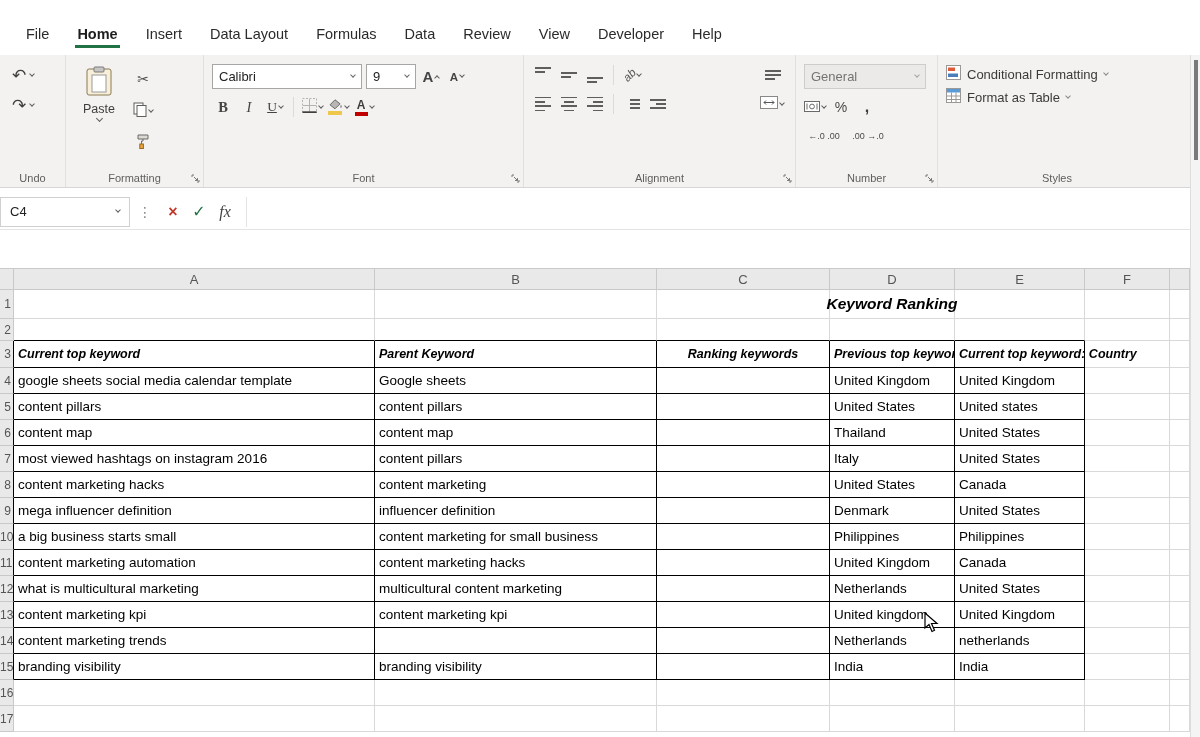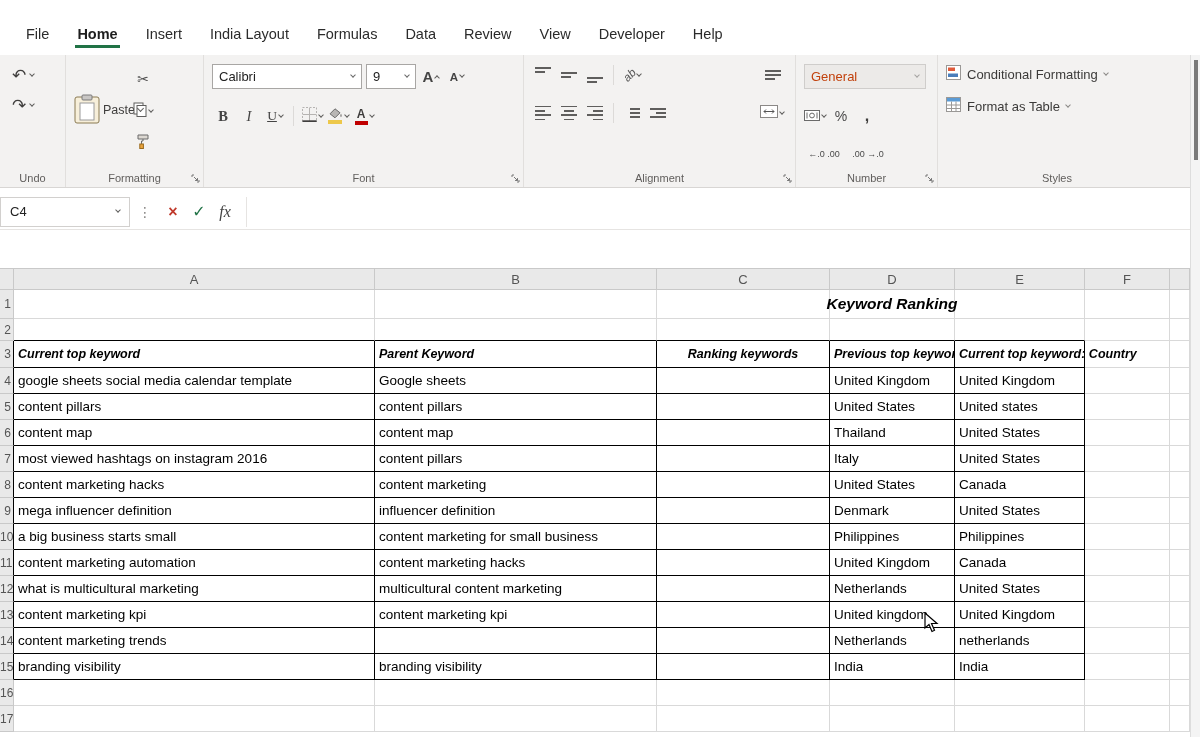--- a/index.html
+++ b/index.html
@@ -20,37 +20,37 @@
   .rgroup{position:relative;border-right:1px solid #e1dfdd;padding:9px 8px 18px 8px;}
   .glabel{position:absolute;bottom:3px;left:0;right:0;text-align:center;font-size:11px;color:#605e5c;white-space:nowrap;}
   .launcher{position:absolute;right:2px;bottom:3px;width:12px;height:12px;display:flex;align-items:center;justify-content:center;}
   .chev{width:5px;height:5px;border-right:1.4px solid #5f5e5d;border-bottom:1.4px solid #5f5e5d;
     transform:rotate(45deg);display:inline-block;margin-top:-3px;flex:none;}
   .chev.sm{width:4px;height:4px;}
   .chev.up{transform:rotate(225deg);margin-top:2px;}
   .minisep{width:1px;height:20px;background:#dcdad8;margin:0 3px;flex:none;}
   .sbtn{display:inline-flex;align-items:center;justify-content:center;gap:2px;min-width:22px;height:22px;color:#444;flex:none;}
   .frow{display:flex;align-items:center;gap:4px;}
-  .vstack2{display:flex;flex-direction:column;gap:16px;}
+  .vstack2{display:flex;flex-direction:column;gap:7px;}
 
   .ubtn{font-size:17px;color:#3f3e3d;display:flex;align-items:center;gap:4px;line-height:1;}
   .g-undo .vstack2{gap:13px;padding:3px 2px 0 4px;}
 
   .hstack{display:flex;gap:8px;}
-  .paste-btn{display:flex;flex-direction:row;align-items:center;gap:3px;width:50px;padding-top:2px;font-size:12.5px;color:#3f3e3d;}
+  .paste-btn{display:flex;flex-direction:column;align-items:center;gap:3px;width:50px;padding-top:2px;font-size:12.5px;color:#3f3e3d;}
   .vstack3{display:flex;flex-direction:column;gap:10px;padding-top:4px;}
   .gi15{font-size:14px;line-height:1;color:#4a4a4a;}
 
   .combo{height:25px;background:#fff;border:1px solid #a8a6a4;display:flex;align-items:center;
     justify-content:space-between;padding:0 6px;font-size:13px;color:#222;flex:none;}
   .combo .chev{border-color:#6a6a6a;}
   .combo.main{width:150px;}
   .combo.size{width:50px;}
   .combo.number{width:122px;background:#eceae8;border-color:#cfcdcb;}
-  .muted{color:#c2410c;}
+  .muted{color:#737373;}
   .ic-b{font-weight:800;font-size:14.5px;font-family:"Liberation Serif",serif;}
   .ic-i{font-style:italic;font-size:14.5px;font-family:"Liberation Serif",serif;}
   .ic-u{font-size:13.5px;text-decoration:underline;font-family:"Liberation Serif",serif;}
   .bigA{font-size:15px;font-weight:600;}
   .smallA{font-size:11.5px;font-weight:600;}
   .fcA{font-size:12px;font-weight:700;color:#3f3e3d;line-height:1;display:block;text-align:center;}
   .fcbar{display:block;width:13px;height:3.5px;background:#c00000;margin-top:1.5px;}
   .fillbar{display:block;width:14px;height:3.5px;background:#edc84a;margin-top:1px;}
   .icol{display:inline-flex;flex-direction:column;align-items:center;}
 
@@ -61,21 +61,21 @@
   .va{height:16px;justify-content:flex-start;}
   .va.mid{justify-content:center;}
   .va.bot{justify-content:flex-end;}
   .orient-ic{display:inline-block;transform:rotate(-45deg);font-size:11.5px;font-style:italic;color:#555;}
   .alignrows{width:252px;}
   .mlauto{margin-left:auto;}
   .comma{font-size:16px;font-weight:700;line-height:1;color:#3f3e3d;}
   .dec-txt{font-size:9px;color:#4a4a4a;white-space:nowrap;letter-spacing:0;}
   .sbtn.wide{min-width:40px;}
 
-  .styles-col{display:flex;flex-direction:column;gap:14px;padding-top:1px;}
+  .styles-col{display:flex;flex-direction:column;gap:5px;padding-top:1px;}
   .style-btn{display:flex;align-items:center;gap:6px;font-size:13px;color:#3b3a39;white-space:nowrap;}
   .style-btn .chev{border-color:#8a8886;}
 
   
   .fbar{position:absolute;left:0;top:194px;height:36px;width:100%;display:flex;align-items:center;background:#fff;border-bottom:1px solid #e6e4e2;}
   .namebox{width:130px;height:30px;border:1px solid #d2d0ce;background:#fff;display:flex;align-items:center;
     justify-content:space-between;padding:0 9px;font-size:13px;color:#222;}
   .fdots{color:#8a8886;font-size:14px;padding:0 8px;}
   .fbtn{width:26px;text-align:center;font-size:16px;line-height:1;}
   .fbtn.cancel{color:#c0392b;font-weight:700;}
@@ -110,21 +110,21 @@
 </style>
 </head>
 <body>
 
 <div class="app">
 
   <div class="menubar">
     <span class="tab">File</span>
     <span class="tab active">Home</span>
     <span class="tab">Insert</span>
-    <span class="tab">India Layout</span>
+    <span class="tab">Data Layout</span>
     <span class="tab">Formulas</span>
     <span class="tab">Data</span>
     <span class="tab">Review</span>
     <span class="tab">View</span>
     <span class="tab">Developer</span>
     <span class="tab">Help</span>
   </div>
 
   <div class="ribbon">
 

